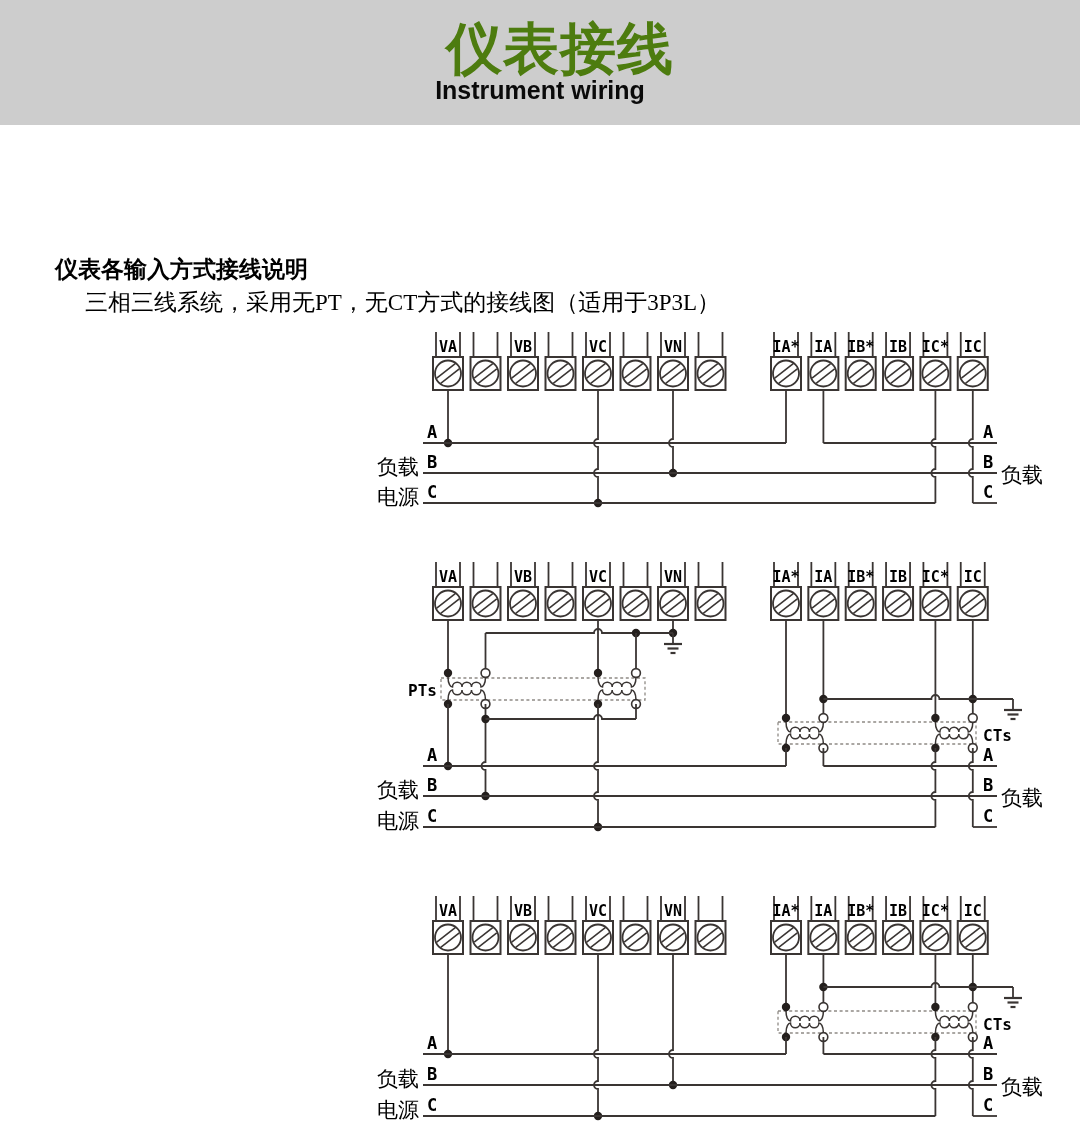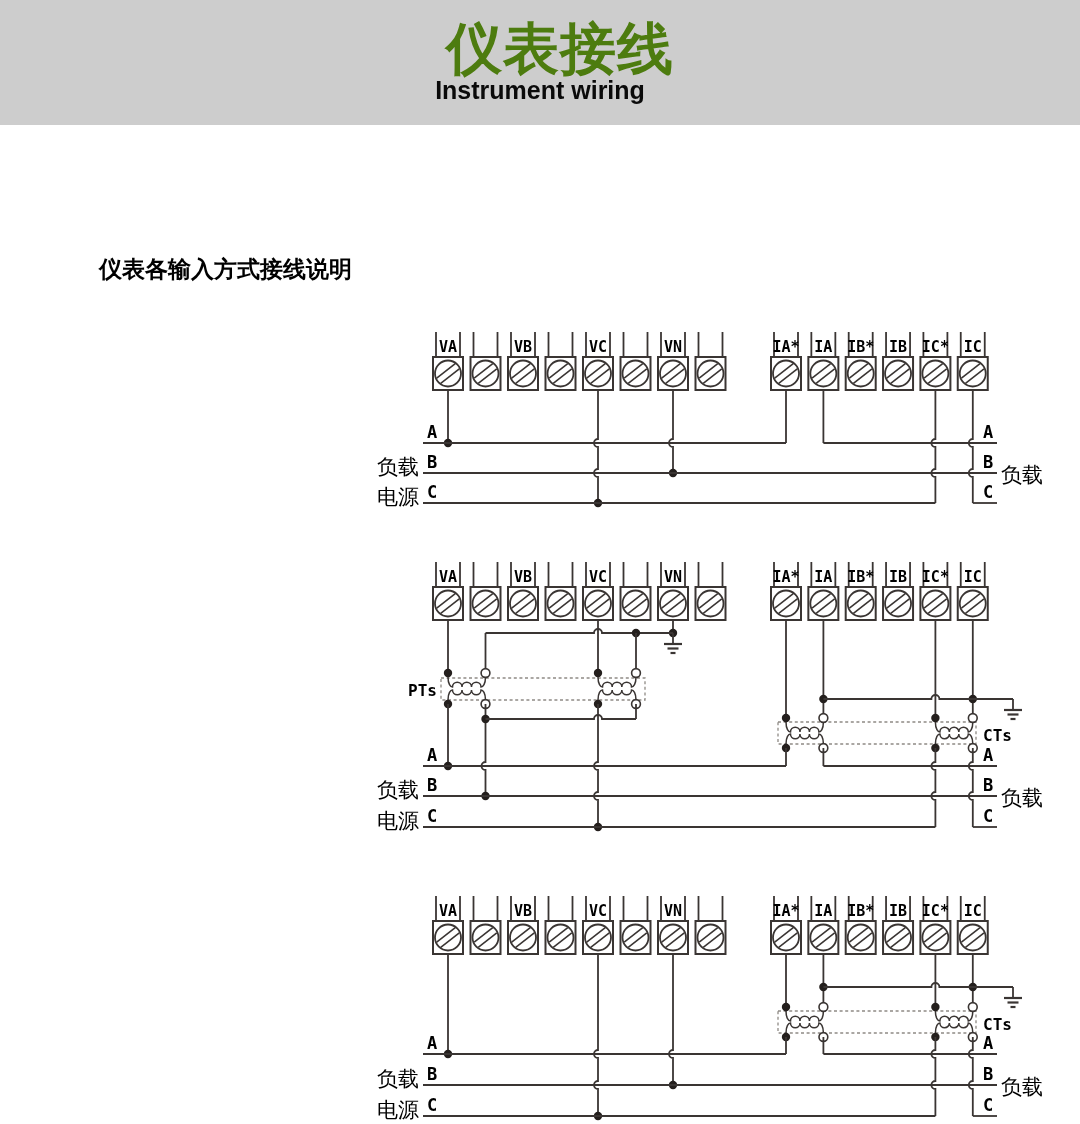--- a/index.html
+++ b/index.html
@@ -3,34 +3,35 @@
 <meta charset="utf-8">
 <style>
   html,body{margin:0;padding:0;background:#ffffff;}
   #page{position:relative;width:1080px;height:1124px;background:#ffffff;overflow:hidden;
         font-family:"Liberation Sans", sans-serif;}
   #banner{position:absolute;left:0;top:0;width:1080px;height:125px;background:#cdcdcd;}
   #title{position:absolute;left:0;top:12px;width:1080px;text-align:center;
          font-size:56px;font-weight:700;color:#4d7c0f;letter-spacing:1px;margin-left:20px;}
   #subtitle{position:absolute;left:0;top:76px;width:1080px;text-align:center;
          font-size:25px;font-weight:600;color:#0a0a0a;}
-  #sec-heading{position:absolute;left:55px;top:254px;font-size:23px;font-weight:700;color:#000;margin-left:44px;}
+  #sec-heading{position:absolute;left:55px;top:254px;font-size:23px;font-weight:700;color:#000;}
   .caption{position:absolute;left:85px;font-size:23px;color:#000;
            font-family:"Liberation Serif", serif;}
   #cap1{top:287px;} #cap2{top:531px;} #cap3{top:855px;}
   #diagram-canvas{position:absolute;left:0;top:0;}
 </style>
 </head>
 <body>
 
 <div id="page">
   <div id="banner"></div>
   <div id="title">仪表接线</div>
   <div id="subtitle">Instrument wiring</div>
   <div id="sec-heading">仪表各输入方式接线说明</div>
+  <div id="cap1" class="caption">三相三线系统，采用无PT，无CT方式的接线图（适用于3P3L）</div>
   <svg id="diagram-canvas" width="1080" height="1124" viewBox="0 0 1080 1124">
       <g>
         <g>
           <line x1="436" y1="332" x2="436" y2="357" stroke="#3a3533" stroke-width="1.8"></line>
           <line x1="460" y1="332" x2="460" y2="357" stroke="#3a3533" stroke-width="1.8"></line>
           <rect x="433" y="357" width="30" height="33" fill="#ffffff" stroke="#3a3533" stroke-width="2"></rect>
           <circle cx="448" cy="373.5" r="13" fill="none" stroke="#3a3533" stroke-width="1.8"></circle>
           <line x1="436.70828268562946" y1="378.0575791921089" x2="455.2657173143706" y2="363.72842080789104" stroke="#3a3533" stroke-width="1.6"></line>
           <line x1="440.7342826856294" y1="383.27157919210896" x2="459.29171731437054" y2="368.9424208078911" stroke="#3a3533" stroke-width="1.6"></line>
           <text x="448" y="352" font-size="15" font-weight="bold" font-family="&quot;DejaVu Sans Mono&quot;, monospace" fill="#000000" text-anchor="middle">VA</text>

